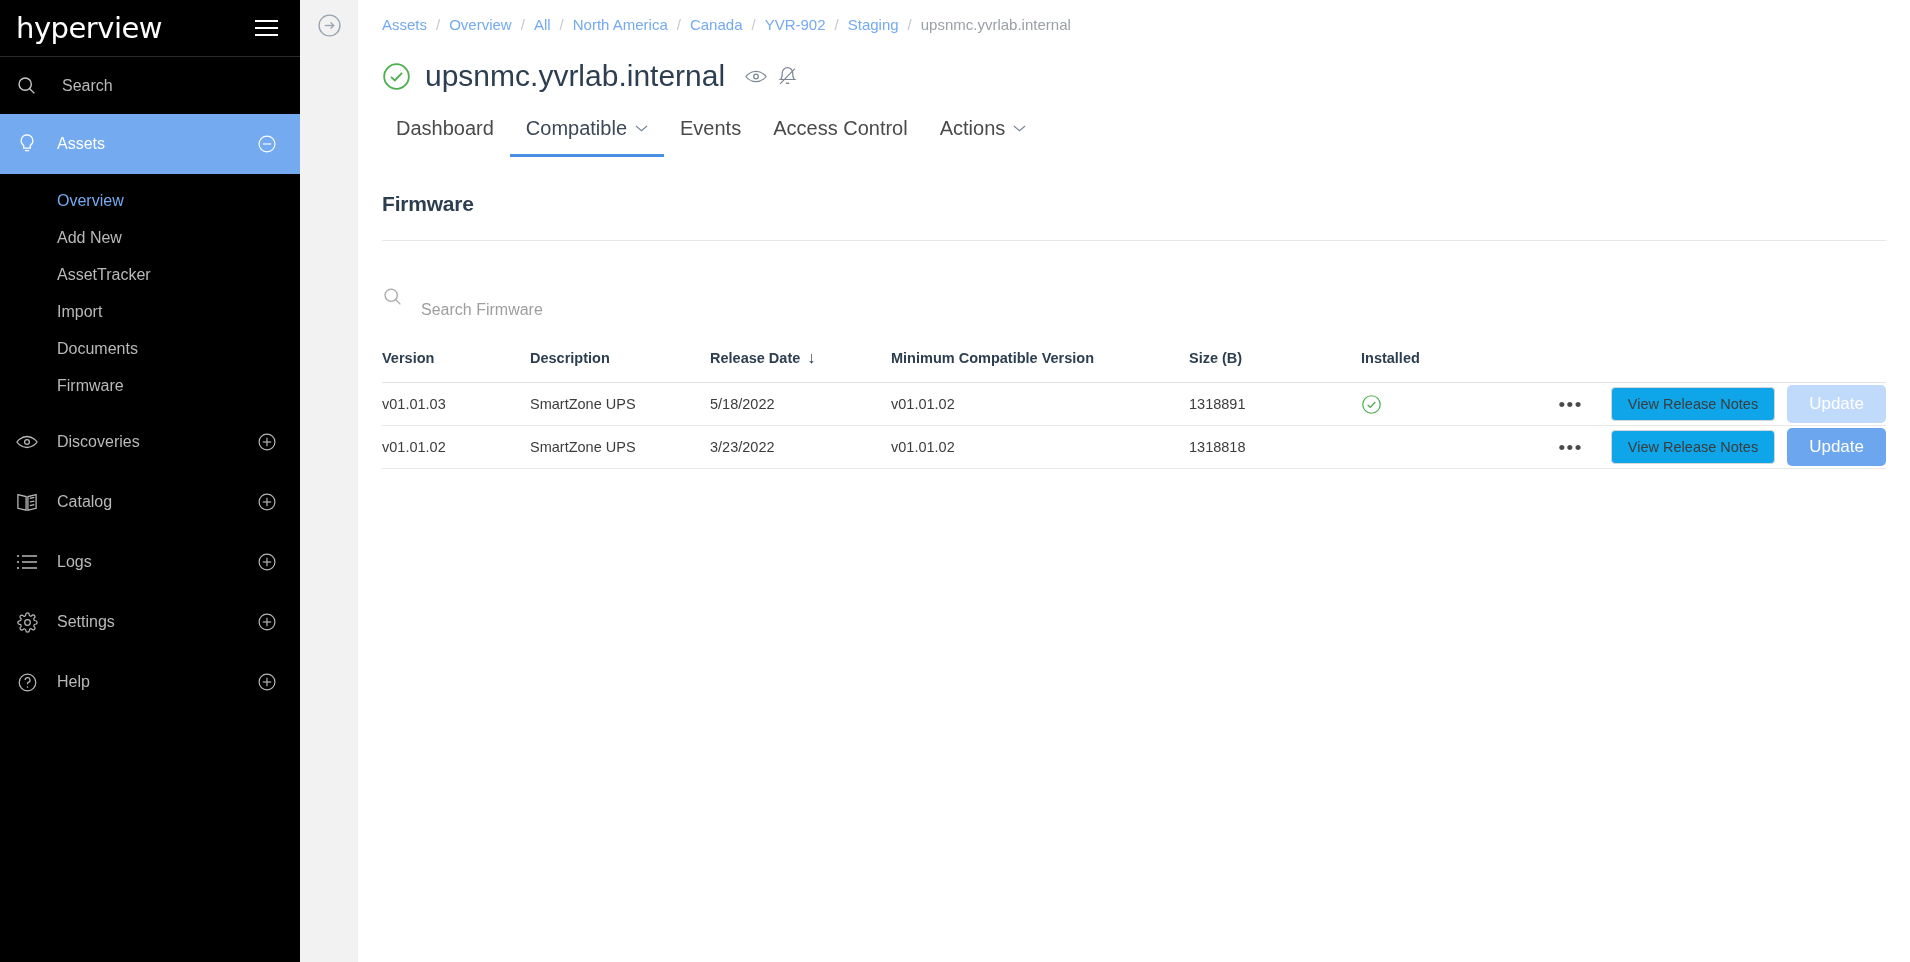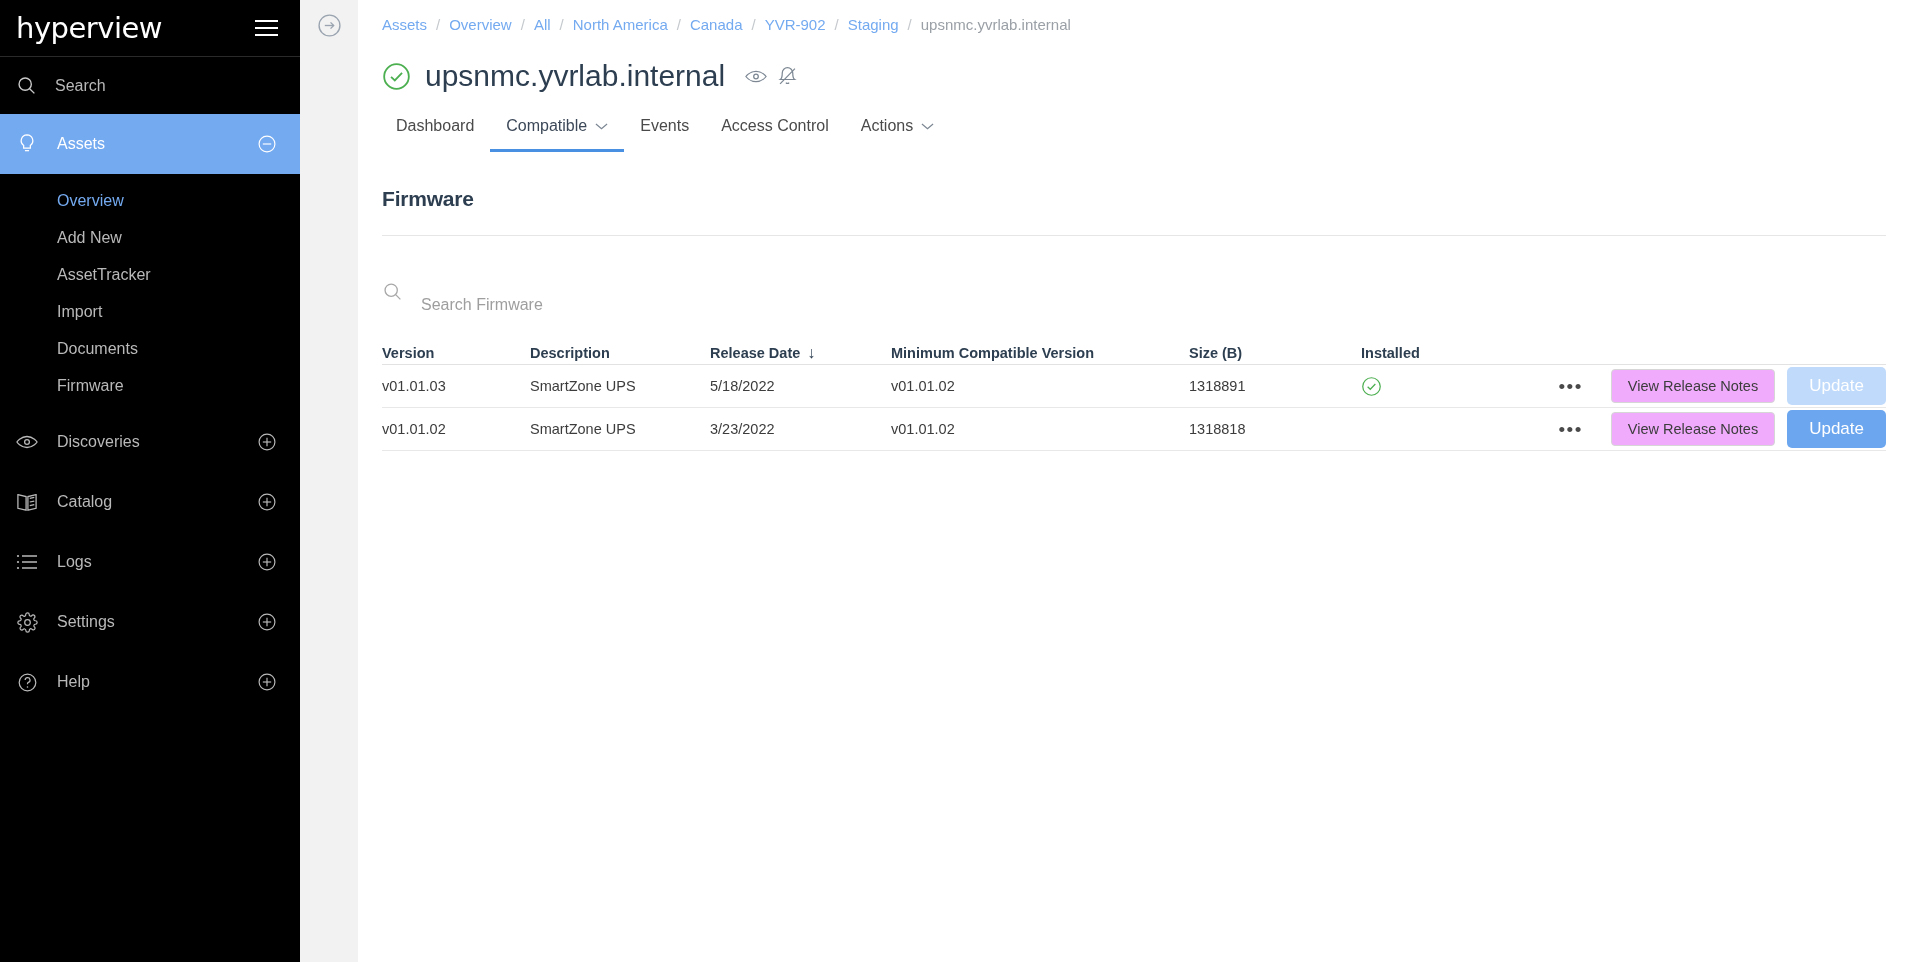--- a/index.html
+++ b/index.html
@@ -25,21 +25,21 @@
     font-size: 29px; font-weight: 400; letter-spacing: -0.5px;
     color: #ffffff; line-height: 1; font-family: "DejaVu Sans", sans-serif;
   }
   .hamburger { display: flex; flex-direction: column; gap: 5px; cursor: pointer; }
   .hamburger span { display: block; width: 23px; height: 2px; background: #ffffff; }
 
   .sb-divider { height: 1px; background: #2a2a2a; }
 
   .sb-search {
     height: 57px; display: flex; align-items: center;
-    padding-left: 16px; gap: 18px; cursor: text;
+    padding-left: 16px; gap: 25px; cursor: text;
   }
   .sb-search .lbl { color: #b9b9b9; font-size: 16px; }
 
   .sb-item {
     height: 60px; display: flex; align-items: center;
     padding-left: 16px; padding-right: 22px; gap: 19px; cursor: pointer;
     color: #b9b9b9; font-size: 16px;
   }
   .sb-item.active { background: #74aaf0; color: #ffffff; }
   .sb-item .sb-ico { width: 22px; display: flex; justify-content: center; align-items: center; }
@@ -78,21 +78,21 @@
     padding: 26px 0 0 24px;
   }
   .title-text { font-size: 30px; color: #2c3e50; font-weight: 400; }
   .title-icons { display: flex; align-items: center; gap: 10px; margin-left: 6px; }
 
   .tabs {
     display: flex; align-items: flex-end; gap: 0;
     padding: 24px 0 0 22px; border-bottom: 1px solid transparent;
   }
   .tab {
-    font-size: 16px; color: #4a4a4a; padding: 0 16px 14px 16px;
+    font-size: 20px; color: #4a4a4a; padding: 0 16px 14px 16px;
     cursor: pointer; display: flex; align-items: center; gap: 8px;
     border-bottom: 3px solid transparent;
   }
   .tab.active { color: #3c4858; border-bottom: 3px solid #4a90e2; }
 
   .section-title {
     font-size: 21px; color: #2c3e50; font-weight: 700;
     padding: 34px 0 0 24px; letter-spacing: -0.2px;
   }
   .section-rule { height: 1px; background: #e6e6e6; margin: 24px 24px 0 24px; }
@@ -101,38 +101,38 @@
     display: flex; align-items: center; gap: 18px;
     padding: 32px 0 0 24px;
   }
   .search-ph { font-size: 16px; color: #9e9e9e; margin-top: 28px; }
 
   
   .tbl { margin: 30px 24px 0 24px; }
   .tbl-head {
     display: flex; align-items: center;
     font-size: 14.5px; font-weight: 700; color: #2c3e50;
-    padding-bottom: 2px; border-bottom: 1px solid #e2e2e2;
+    padding-bottom: 15px; border-bottom: 1px solid #e2e2e2;
   }
   .tbl-row {
     display: flex; align-items: center;
     font-size: 14.5px; color: #3c3c3c;
     height: 43px; border-bottom: 1px solid #e8e8e8;
   }
   .c-version { width: 148px; }
   .c-desc { width: 180px; }
   .c-date { width: 181px; display: flex; align-items: center; gap: 7px; }
   .c-min { width: 298px; }
   .c-size { width: 172px; }
   .c-inst { width: 185px; display: flex; align-items: center; }
   .c-acts { flex: 1; display: flex; align-items: center; justify-content: flex-end; gap: 12px; }
 
   .dots { font-size: 19px; letter-spacing: 1.5px; color: #4a4a4a; cursor: pointer; margin-right: 16px; line-height: 1;}
   .btn-outline {
-    border: 1px solid #d6d6d6; background: #f0abfc; color: #3c3c3c;
+    border: 1px solid #d6d6d6; background: #0ea5e9; color: #3c3c3c;
     font-size: 14.5px; padding: 8px 16px; border-radius: 4px; cursor: pointer;
     font-family: "Liberation Sans", sans-serif; white-space: nowrap;
   }
   .btn-primary {
     border: none; background: #6ca6ee; color: #ffffff;
     font-size: 17px; padding: 9px 22px; border-radius: 5px; cursor: pointer;
     font-family: "Liberation Sans", sans-serif; white-space: nowrap;
   }
   .btn-primary.disabled { background: #bfdafb; color: #ffffff; cursor: default; }
 </style>

